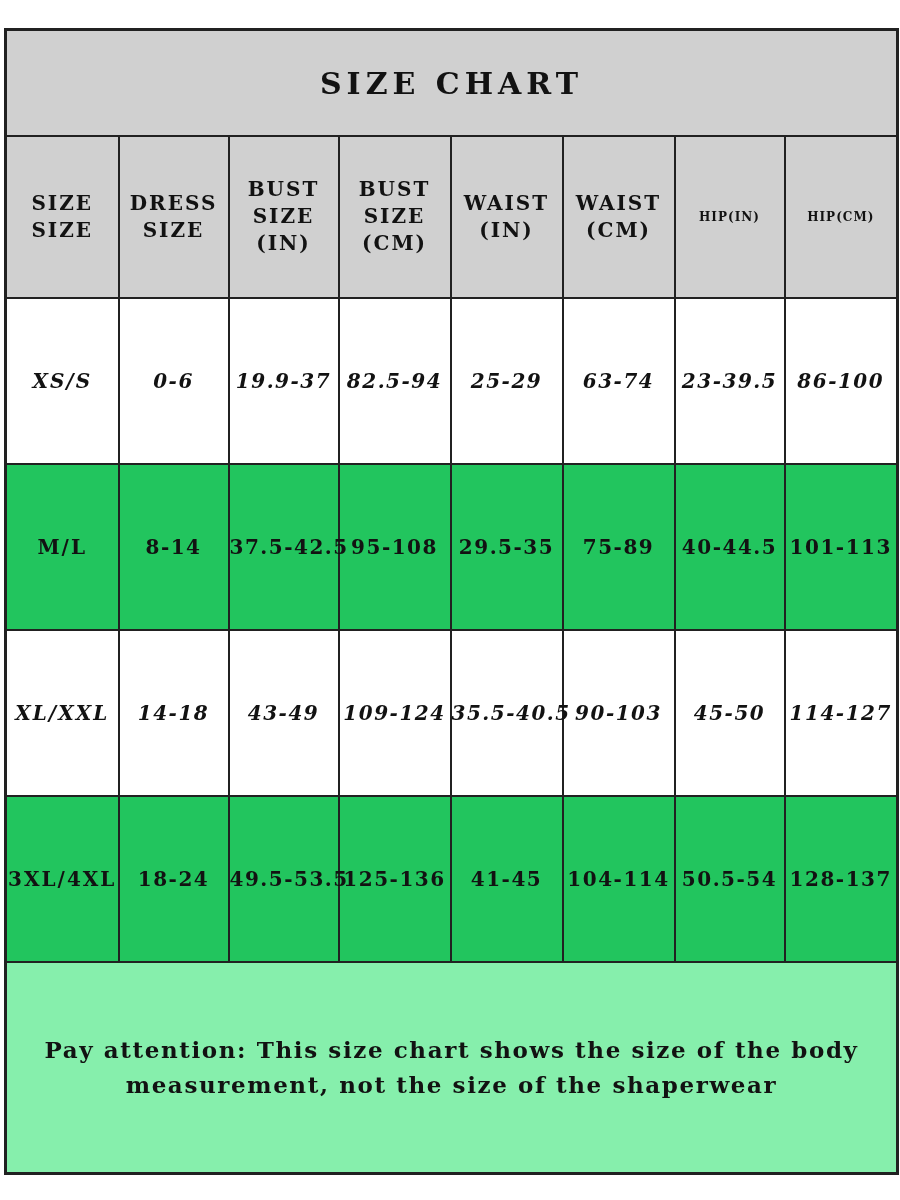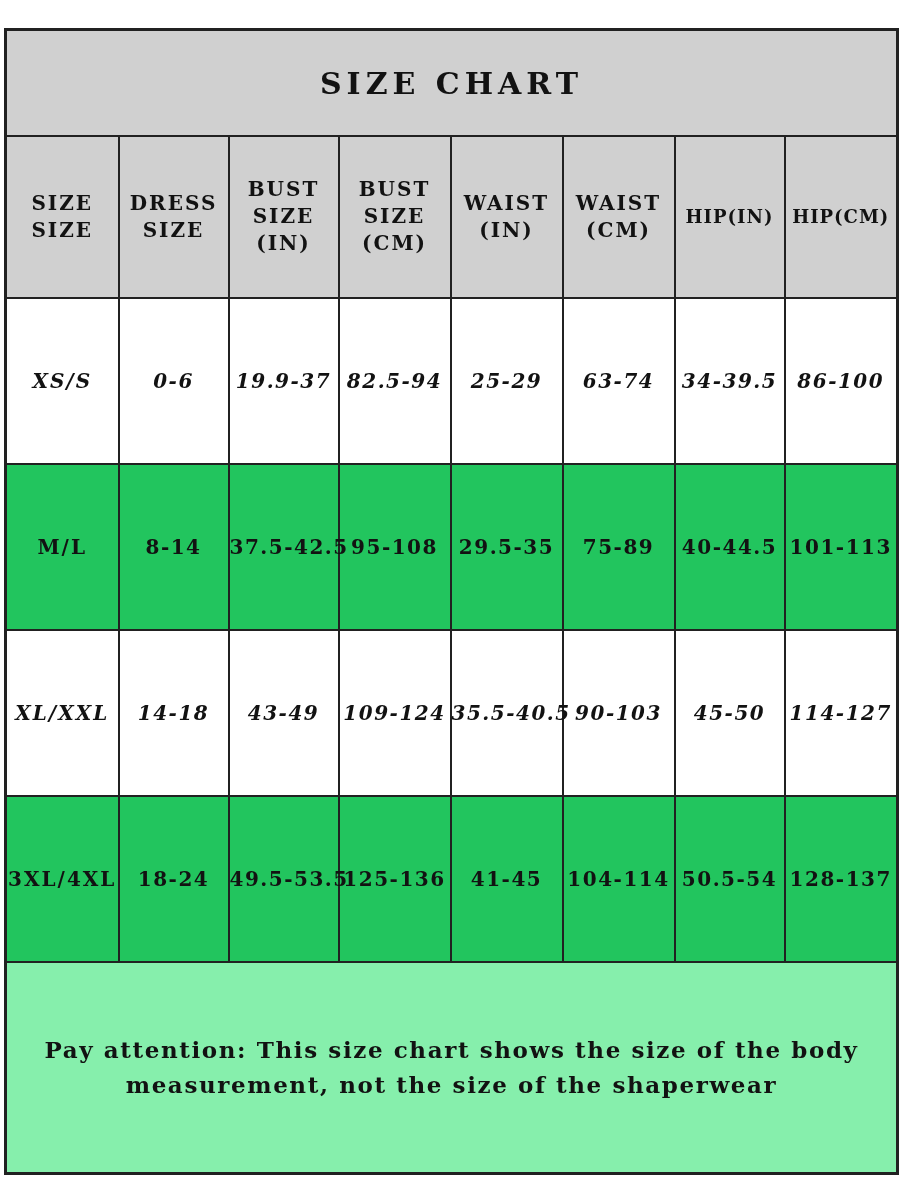--- a/index.html
+++ b/index.html
@@ -59,21 +59,21 @@
     letter-spacing: 2px;
     line-height: 1.35;
     font-family: "DejaVu Serif", serif;
     border-bottom-width: 3px;
   }
   .header-row td .hdr-line {
     display: block;
     white-space: nowrap;
   }
   .header-row td.hdr-narrow {
-    font-size: 18px;
+    font-size: 12px;
     letter-spacing: 1px;
   }
 
   
   .data-row td {
     height: 145px;
     font-size: 20px;
     letter-spacing: 1.5px;
     white-space: nowrap;
     font-family: "DejaVu Serif", serif;
@@ -163,21 +163,21 @@
         </td>
       </tr>
 
       <tr class="data-row row-light">
         <td class="size-label">XS/S</td>
         <td>0-6</td>
         <td>19.9-37</td>
         <td>82.5-94</td>
         <td>25-29</td>
         <td>63-74</td>
-        <td>34-39.5</td>
+        <td>23-39.5</td>
         <td>86-100</td>
       </tr>
 
       <tr class="data-row row-dark">
         <td class="size-label">M/L</td>
         <td>8-14</td>
         <td>37.5-42.5</td>
         <td>95-108</td>
         <td>29.5-35</td>
         <td>75-89</td>

